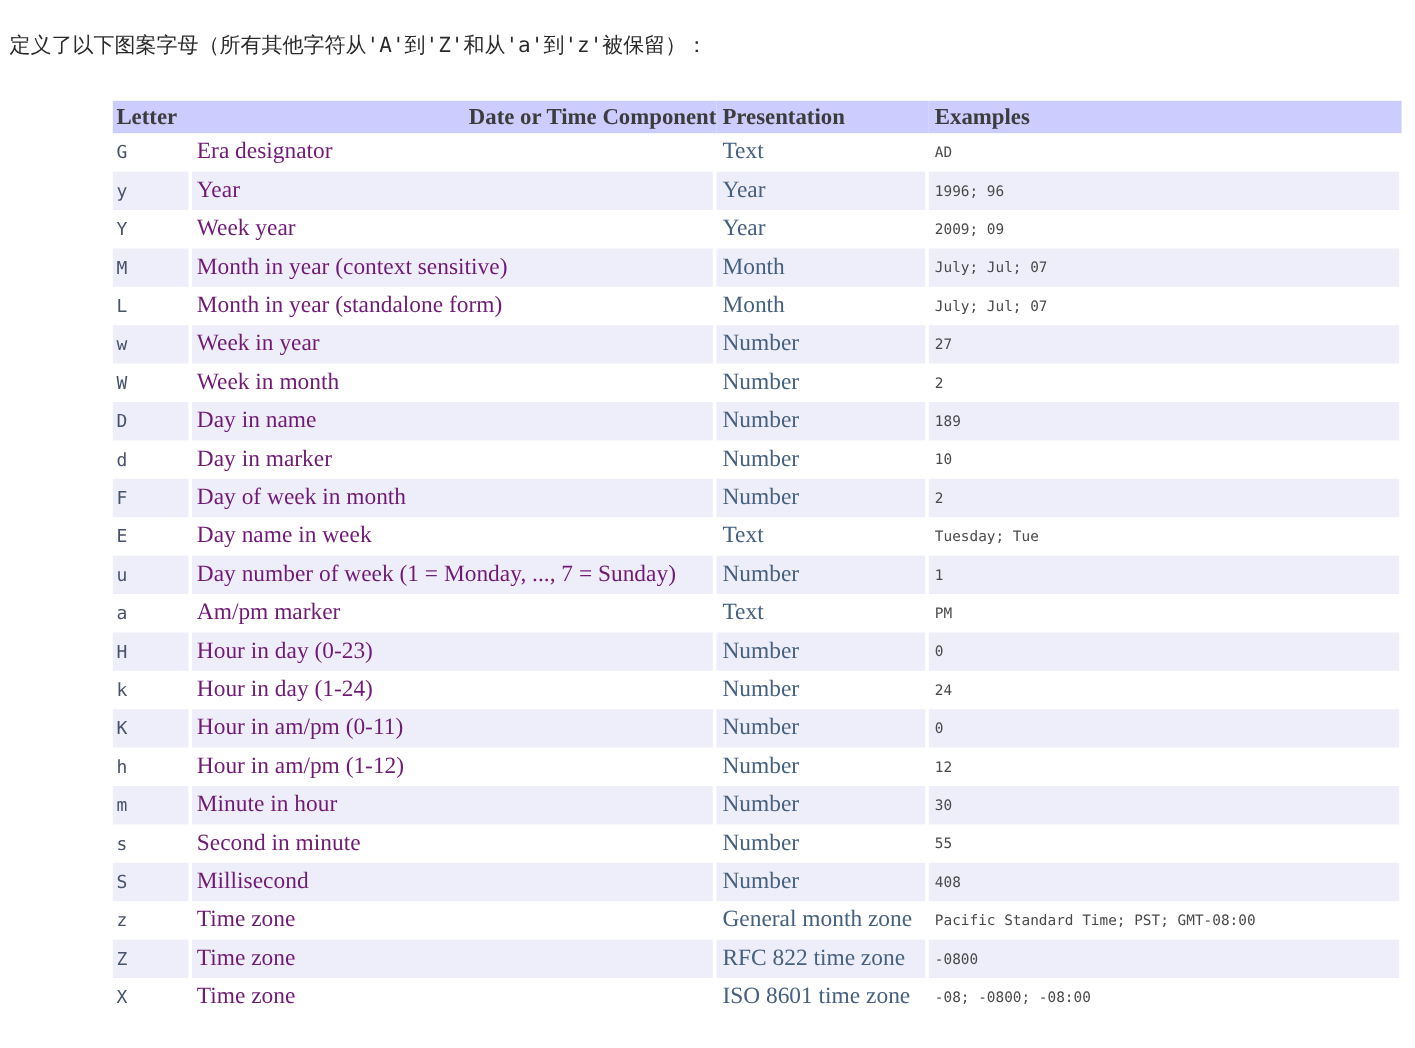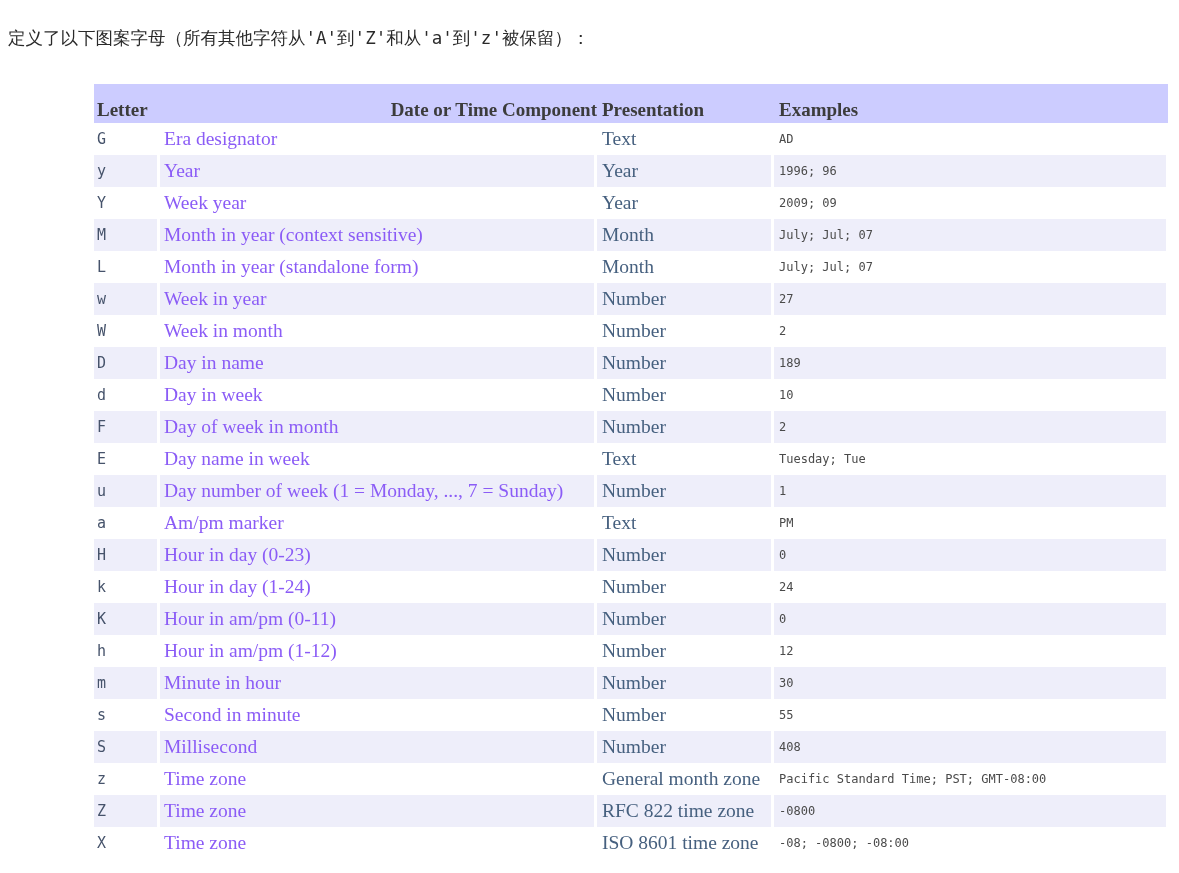--- a/index.html
+++ b/index.html
@@ -55,21 +55,21 @@
     margin: 0;
     height: 27px;
     vertical-align: middle;
     text-align: left;
     font-weight: bold;
     font-size: 19px;
     font-family: "Liberation Serif", "DejaVu Serif", serif;
     color: #3c3c3c;
     white-space: nowrap;
   }
-  thead th .hpad { padding-left: 3px; display: block; margin-top: 12px; }
+  thead th .hpad { padding-left: 3px; display: block; }
   thead th.th-comp .hpad { padding-left: 4px; text-align: right; }
   thead th.th-pres .hpad { padding-left: 5px; }
   thead th.th-ex   .hpad { padding-left: 5px; }
 
   
   tbody td {
     padding: 0;
     height: 32px;
     vertical-align: middle;
     white-space: nowrap;
@@ -80,21 +80,21 @@
   td.c-letter-cell {
     font-family: "DejaVu Sans Mono", monospace;
     font-size: 15px;
     color: #46536b;
   }
   td.c-letter-cell .cpad { padding-left: 3px; }
 
   td.c-comp-cell {
     font-family: "Liberation Serif", "DejaVu Serif", serif;
     font-size: 19.5px;
-    color: #8b5cf6;
+    color: #701a75;
     margin-top: 24px;
   }
   td.c-comp-cell .cpad { padding-left: 4px; }
 
   td.c-pres-cell {
     font-family: "Liberation Serif", "DejaVu Serif", serif;
     font-size: 19.5px;
     color: #46607f;
   }
   td.c-pres-cell .cpad { padding-left: 5px; }
@@ -272,21 +272,21 @@
           </td>
           <td class="c-ex-cell">
             <span class="cpad">189</span>
           </td>
         </tr>
         <tr>
           <td class="c-letter-cell">
             <span class="cpad">d</span>
           </td>
           <td class="c-comp-cell">
-            <span class="cpad">Day in week</span>
+            <span class="cpad">Day in marker</span>
           </td>
           <td class="c-pres-cell">
             <span class="cpad">Number</span>
           </td>
           <td class="c-ex-cell">
             <span class="cpad">10</span>
           </td>
         </tr>
         <tr class="alt">
           <td class="c-letter-cell">

